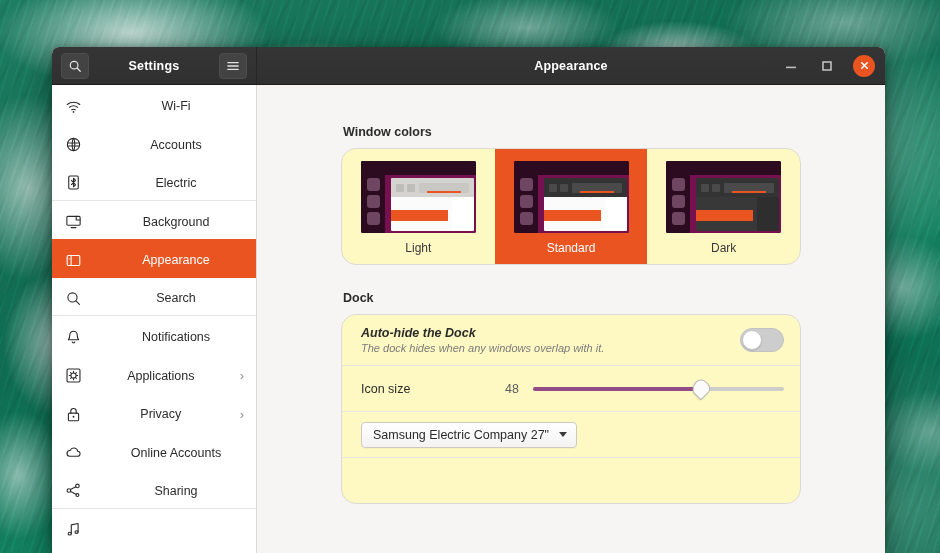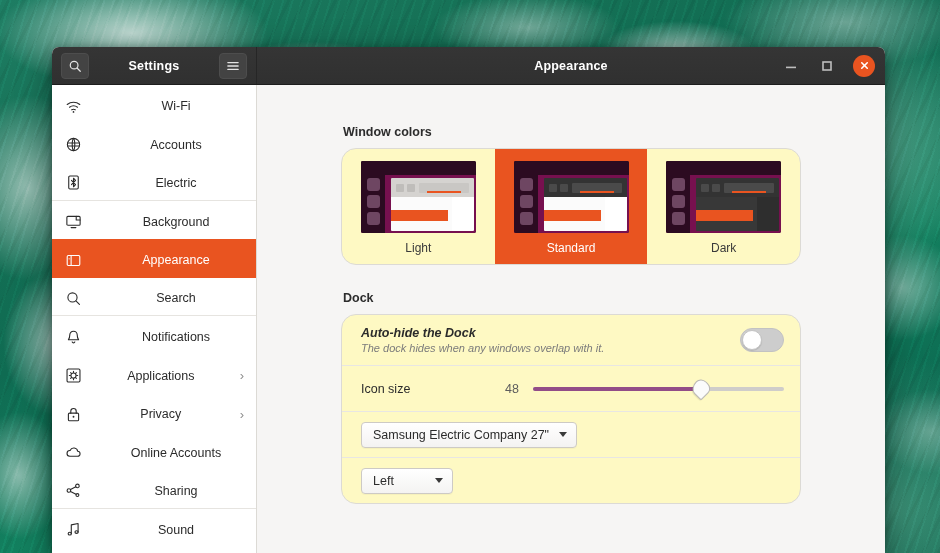--- a/index.html
+++ b/index.html
@@ -499,21 +499,20 @@
           <span class="side-label">Sharing</span>
         </div>
         <div class="side-item">
           <span class="side-ico">
             <svg width="17" height="17" viewBox="0 0 20 20" fill="none" stroke="#2b2b2b" stroke-width="1.3" stroke-linecap="round" stroke-linejoin="round">
               <path d="M7.4 14.6V4.6l8-1.6v10"></path>
               <ellipse cx="5.6" cy="14.9" rx="1.9" ry="1.6"></ellipse>
               <ellipse cx="13.6" cy="13" rx="1.9" ry="1.6"></ellipse>
             </svg>
           </span>
-          <span class="side-label">Sound</span>
         </div>
       </div>
 
     <div class="content">
       <div class="c-inner">
 
         <div class="sec-title">Window colors</div>
 
         <div class="card">
           <div class="themes" id="themes">
@@ -610,23 +609,19 @@
           </div>
 
           <div class="row">
             <div class="dropdown">
               <span class="dd-label">Samsung Electric Company 27"</span>
               <span class="caret"></span>
             </div>
           </div>
 
           <div class="row">
-            <div class="dropdown">
-              <span class="dd-label fixed">Left</span>
-              <span class="caret"></span>
-            </div>
           </div>
 
         </div>
       </div>
     </div>
   </div>
 </div>
 
 </body></html>

